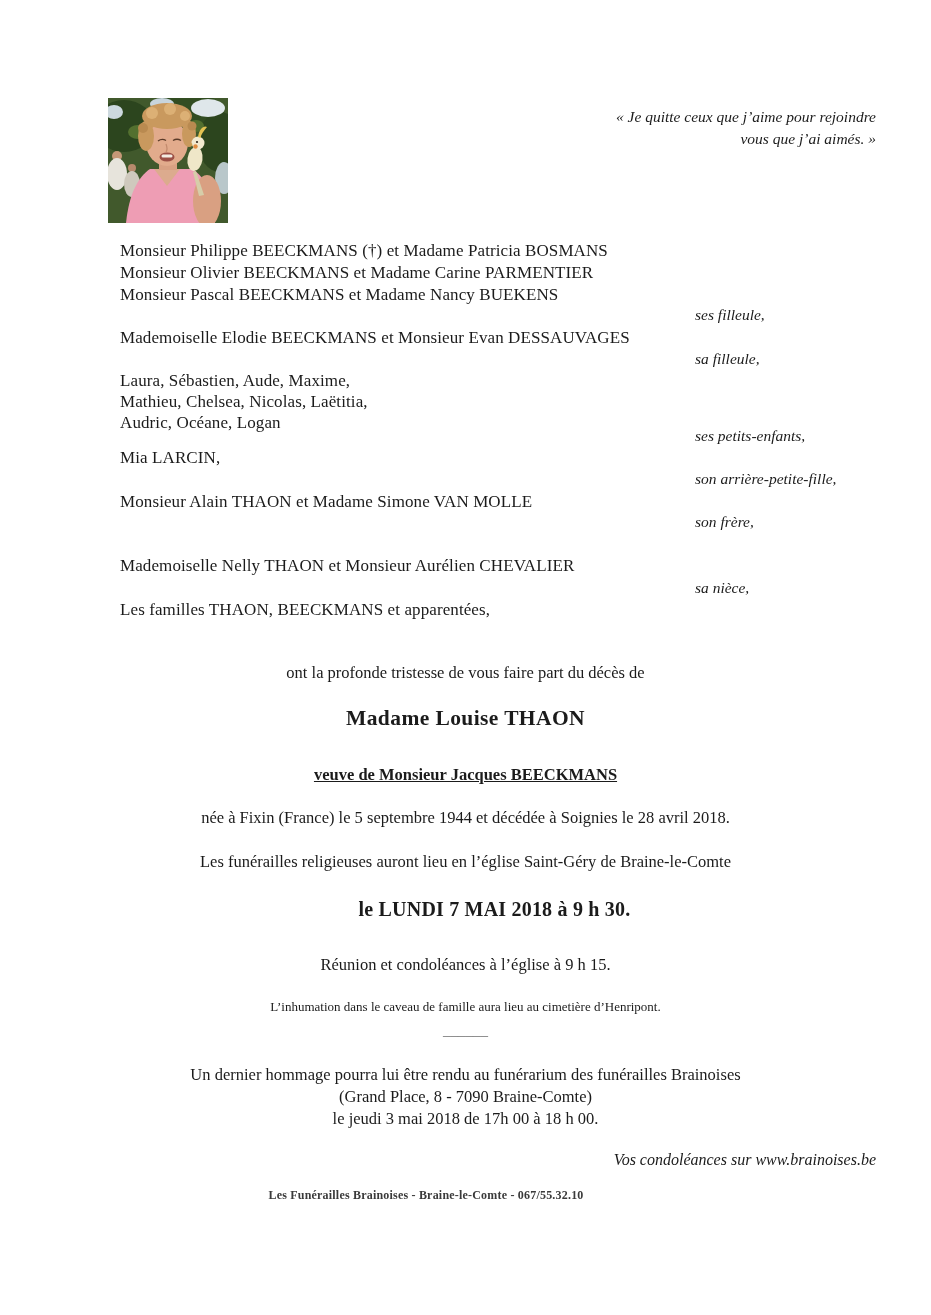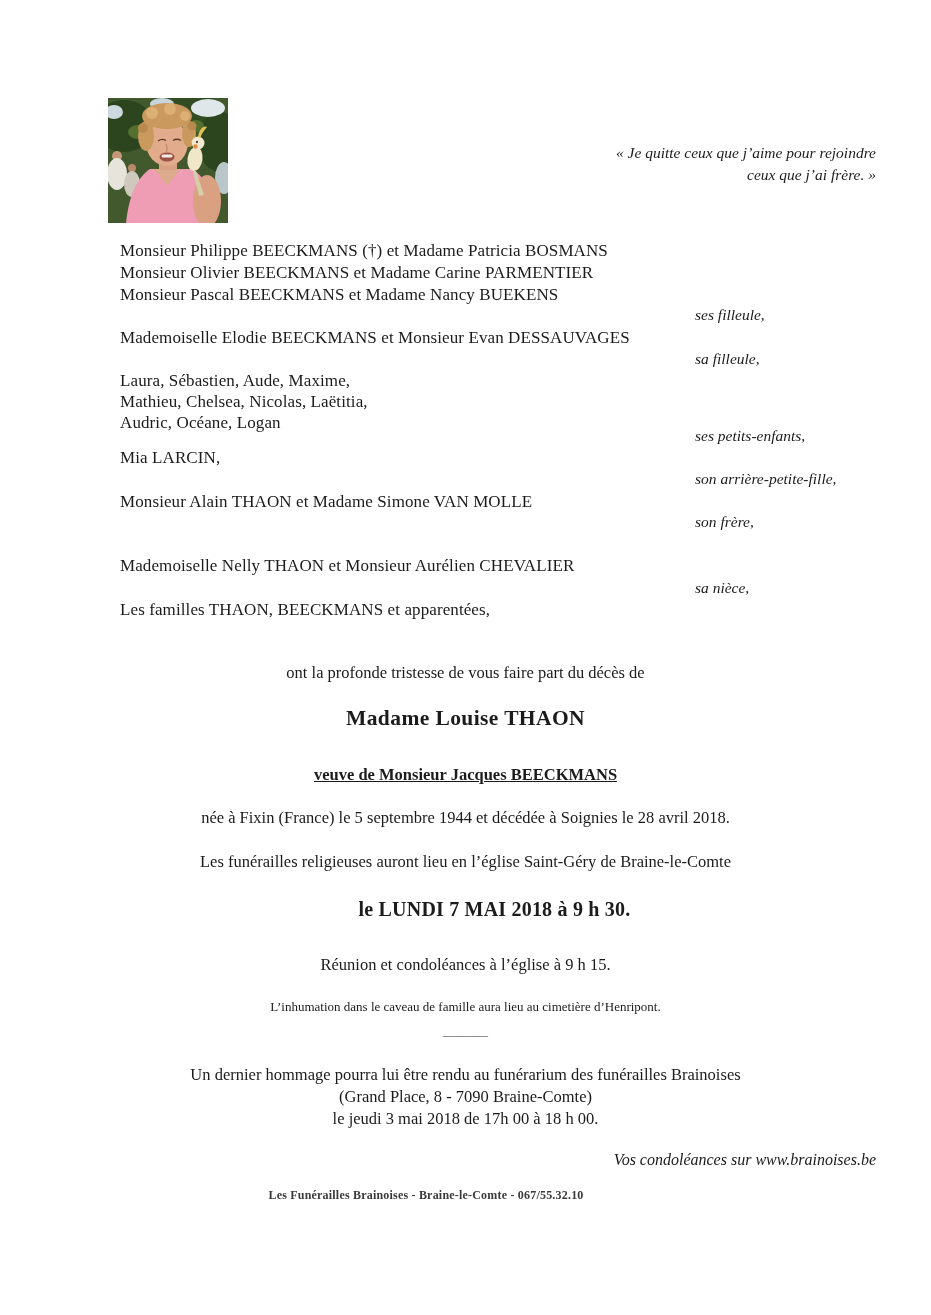--- a/index.html
+++ b/index.html
@@ -12,21 +12,20 @@
     overflow:hidden;
   }
   .photo{
     position:absolute;left:108px;top:98px;width:120px;height:125px;
     overflow:hidden;
   }
   .quote{
     position:absolute;top:106px;right:55px;
     text-align:right;font-style:italic;font-size:15.5px;line-height:22px;
     white-space:nowrap;
-    margin-top:36px;
   }
   .fam-name{
     position:absolute;left:120px;
     font-size:17px;letter-spacing:.1px;white-space:nowrap;
   }
   .fam-label{
     position:absolute;left:695px;
     font-style:italic;font-size:15.5px;white-space:nowrap;
   }
   .center{
@@ -101,21 +100,21 @@
       <circle cx="90" cy="45" r="6.5" fill="#f2ead0"></circle>
       <path d="M90,39 C91,31 96,27 99,29 C96,33 93,36 92.5,40 Z" fill="#e3c252"></path>
       <circle cx="87.5" cy="48.5" r="2.2" fill="#e08c40"></circle>
       <path d="M84,45 L81,47 L84.5,48 Z" fill="#c8a050"></path>
       <circle cx="89" cy="44" r="1.1" fill="#33291e"></circle>
     </svg>
   </div>
 
   <div class="quote">
     <div>« Je quitte ceux que j’aime pour rejoindre</div>
-    <div>ceux que j’ai frère. »</div>
+    <div>vous que j’ai aimés. »</div>
   </div>
 
   <div class="fam-name" style="top:241px">Monsieur Philippe BEECKMANS (†) et Madame Patricia BOSMANS</div>
   <div class="fam-name" style="top:263px">Monsieur Olivier BEECKMANS et Madame Carine PARMENTIER</div>
   <div class="fam-name" style="top:285px">Monsieur Pascal BEECKMANS et Madame Nancy BUEKENS</div>
   <div class="fam-label" style="top:306px">ses filleule,</div>
   <div class="fam-name" style="top:328px">Mademoiselle Elodie BEECKMANS et Monsieur Evan DESSAUVAGES</div>
   <div class="fam-label" style="top:350px">sa filleule,</div>
   <div class="fam-name" style="top:371px">Laura, Sébastien, Aude, Maxime,</div>
   <div class="fam-name" style="top:392px">Mathieu, Chelsea, Nicolas, Laëtitia,</div>

